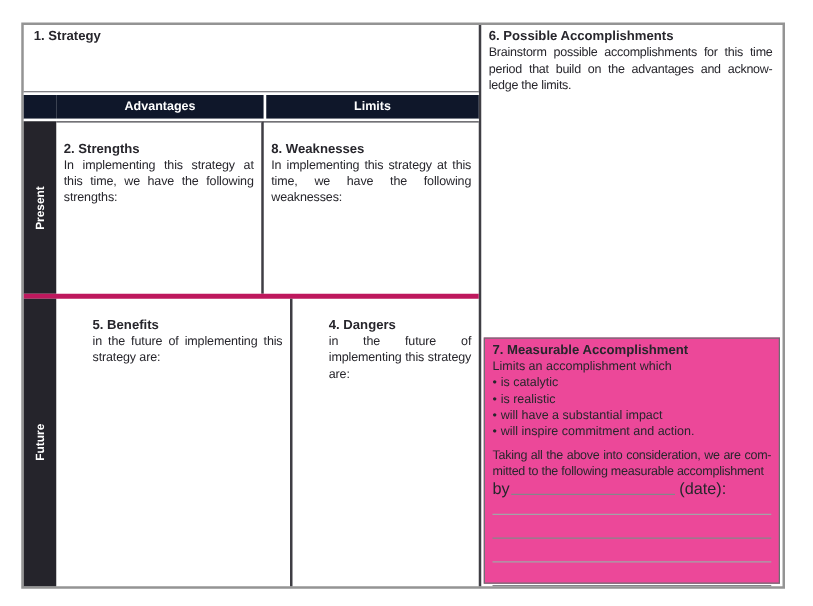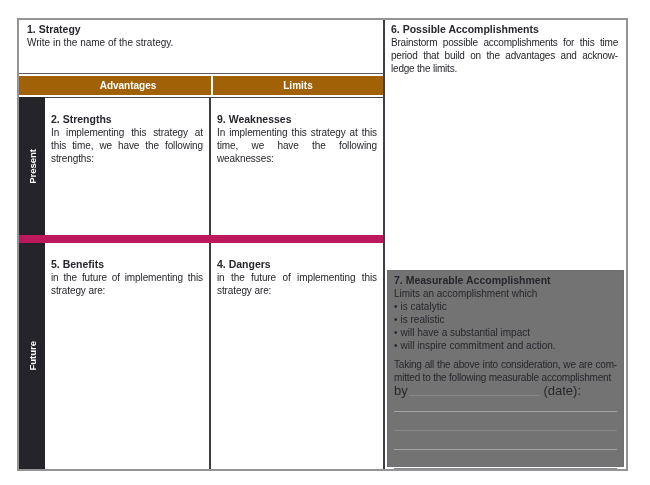--- a/index.html
+++ b/index.html
@@ -29,36 +29,36 @@
     height: 54px;
     border-bottom: 1px solid #5a595f;
     padding: 3px 8px;
   }
   .h-gap { height: 2px; background: #ffffff; flex: 0 0 auto; }
   .header-band {
     height: 19px;
     display: flex;
     flex: 0 0 auto;
   }
-  .band-seg { background: #a16207; }
+  .band-seg { background: #0f172a; }
   .corner { width: 26px; }
   .col-head {
     color: #ffffff;
     font-weight: bold;
     font-size: 10px;
     display: flex;
     align-items: center;
     justify-content: center;
   }
   .col-head.adv { width: 166px; }
   .col-head.lim { flex: 1; }
   .band-div { width: 2px; background: #ffffff; }
   .t-row { display: flex; flex: 0 0 auto; }
   .t-row.present { height: 138px; }
-  .t-row.future { flex: 1; border-top: 8px solid #be185d; }
+  .t-row.future { flex: 1; border-top: 4px solid #be185d; gap: 23px; }
   .side-label {
     width: 26px;
     background: #25242b;
     display: flex;
     align-items: center;
     justify-content: center;
   }
   .side-label span {
     writing-mode: vertical-rl;
     transform: rotate(180deg);
@@ -80,21 +80,21 @@
     flex-direction: column;
   }
   .possible {
     flex: 1;
     padding: 3px 8px 0 6px;
   }
   .measurable {
     flex: 0 0 auto;
     height: 197px;
     margin: 0 2px 2px 2px;
-    background: #737373;
+    background: #ec4899;
     border: 1px solid #6e6e73;
     padding: 3px 6px 4px 6px;
   }
   
   .hd {
     font-weight: bold;
     font-size: 10.5px;
     line-height: 13px;
   }
   .p {
@@ -138,21 +138,20 @@
 </style>
 </head>
 <body>
 
 <div class="worksheet">
 
   <div class="left-table">
 
     <div class="strategy-box">
       <div class="hd">1. Strategy</div>
-      <div class="p">Write in the name of the strategy.</div>
     </div>
 
     <div class="h-gap"></div>
 
     <div class="header-band">
       <div class="band-seg corner"></div>
       <div class="band-seg col-head adv">Advantages</div>
       <div class="band-div"></div>
       <div class="band-seg col-head lim">Limits</div>
     </div>
@@ -161,21 +160,21 @@
 
     <div class="t-row present">
       <div class="side-label">
         <span>Present</span>
       </div>
       <div class="cell first">
         <div class="hd">2. Strengths</div>
         <div class="p-just">In implementing this strategy at this time, we have the following strengths:</div>
       </div>
       <div class="cell second">
-        <div class="hd">9. Weaknesses</div>
+        <div class="hd">8. Weaknesses</div>
         <div class="p-just">In implementing this strategy at this time, we have the following weaknesses:</div>
       </div>
     </div>
 
     <div class="t-row future">
       <div class="side-label">
         <span>Future</span>
       </div>
       <div class="cell first">
         <div class="hd">5. Benefits</div>

